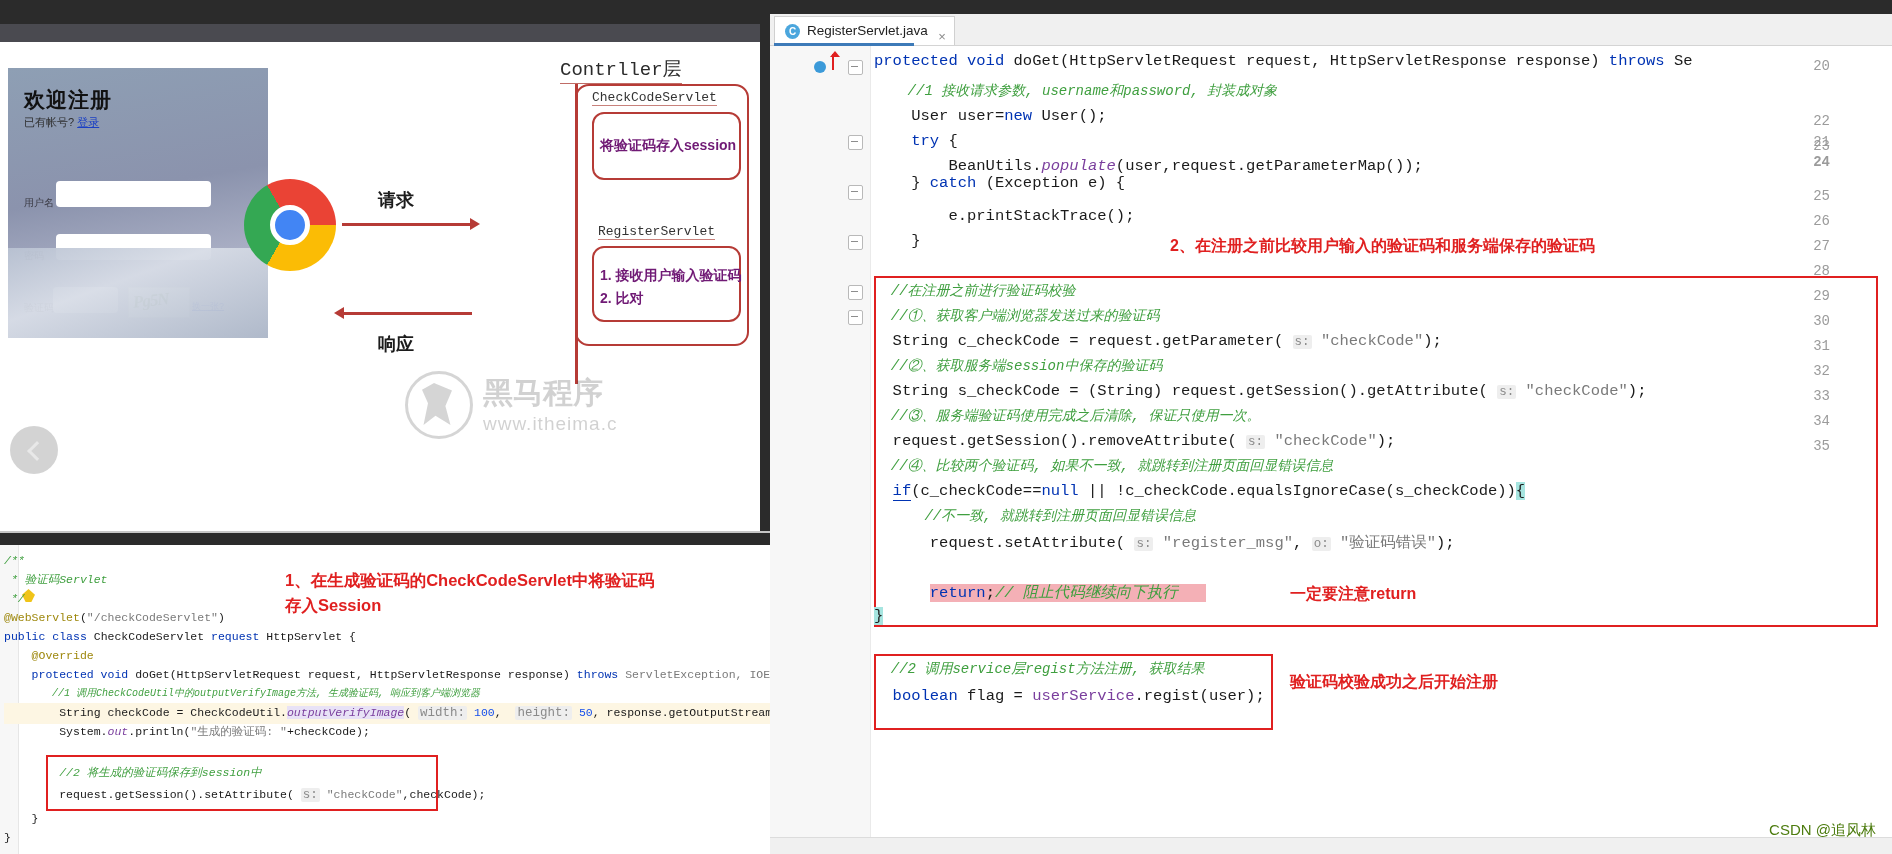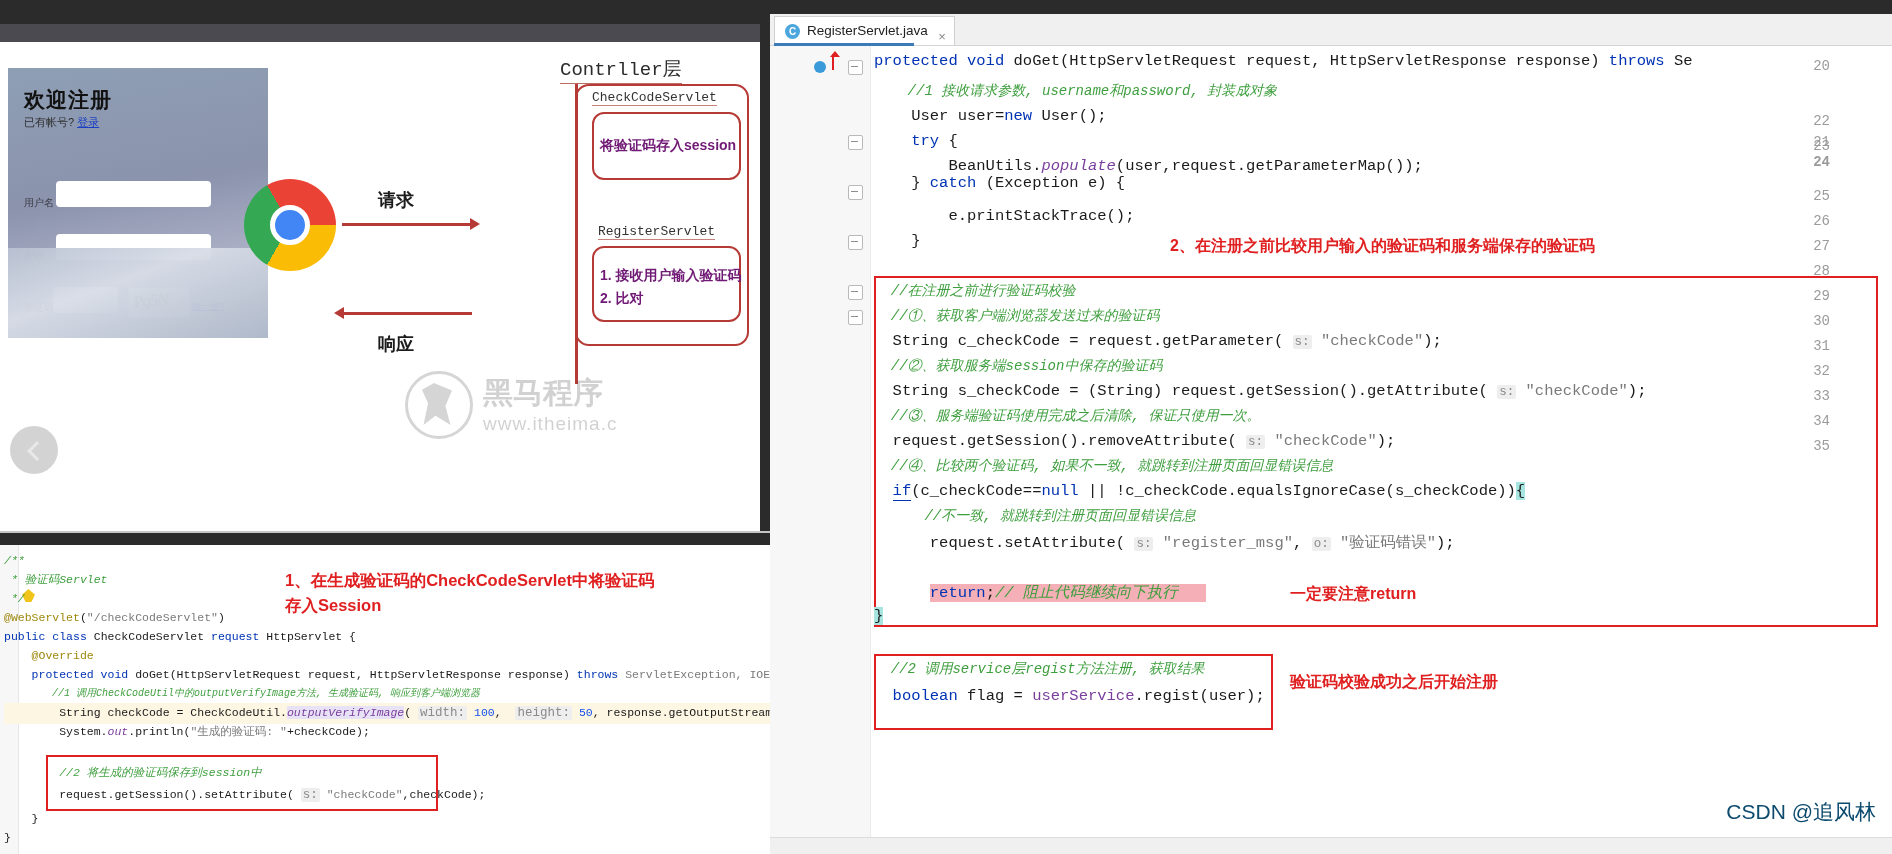--- a/index.html
+++ b/index.html
@@ -82,21 +82,21 @@
   .hint{background:#eeeeee;color:#8a8a8a;font-size:12.5px;padding:0 2px;border-radius:2px;}
   .fld{color:#7a3e9d;} .mth{color:#1b1b1b;} .num{color:#1750eb;}
   .ann{color:#9e880d;}
   .sel{background:#a6e5e0;}
   .retbox{background:#f4b0b6;}
 
   .redbox{position:absolute;border:2.5px solid #e02020;}
   .note{position:absolute;color:#e02020;font-weight:bold;}
   .bigwarn{position:absolute;color:#e02020;font-weight:bold;font-size:16px;}
   .statusbar{position:absolute;left:0;bottom:0;width:1122px;height:16px;background:#f0f0f0;border-top:1px solid #dcdcdc;}
-  .csdn{position:absolute;right:16px;bottom:28px;font-size:21px;color:#0c4a6e;}
+  .csdn{position:absolute;right:16px;bottom:14px;font-size:15px;color:#4d7c0f;}
 </style>
 </head>
 <body>
 
 <div id="root">
 
   <div class="slide">
     <div class="slide-topbar"></div>
 
     <div class="reg-card">

